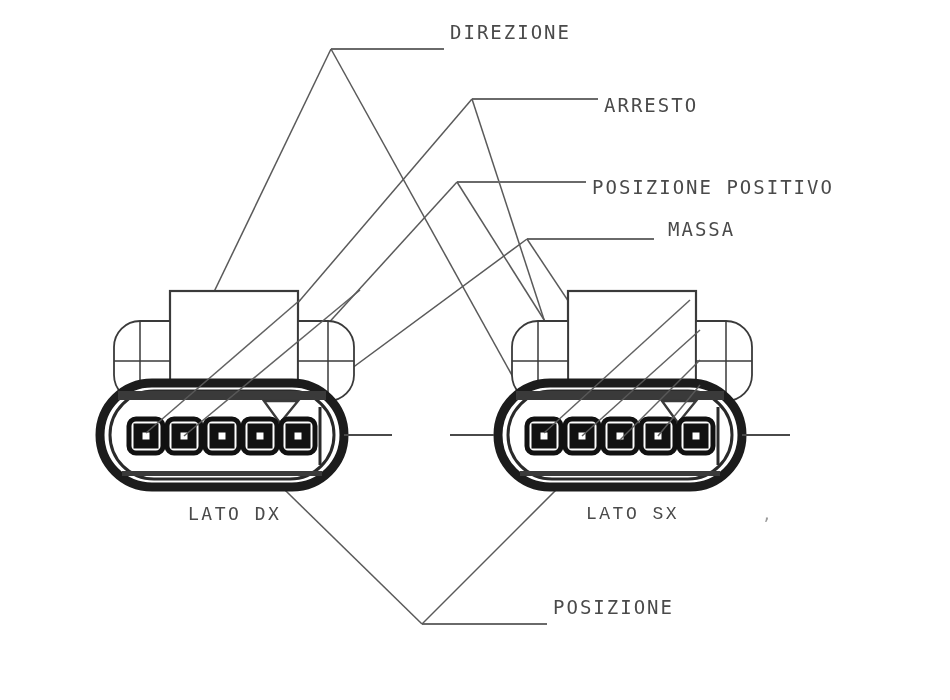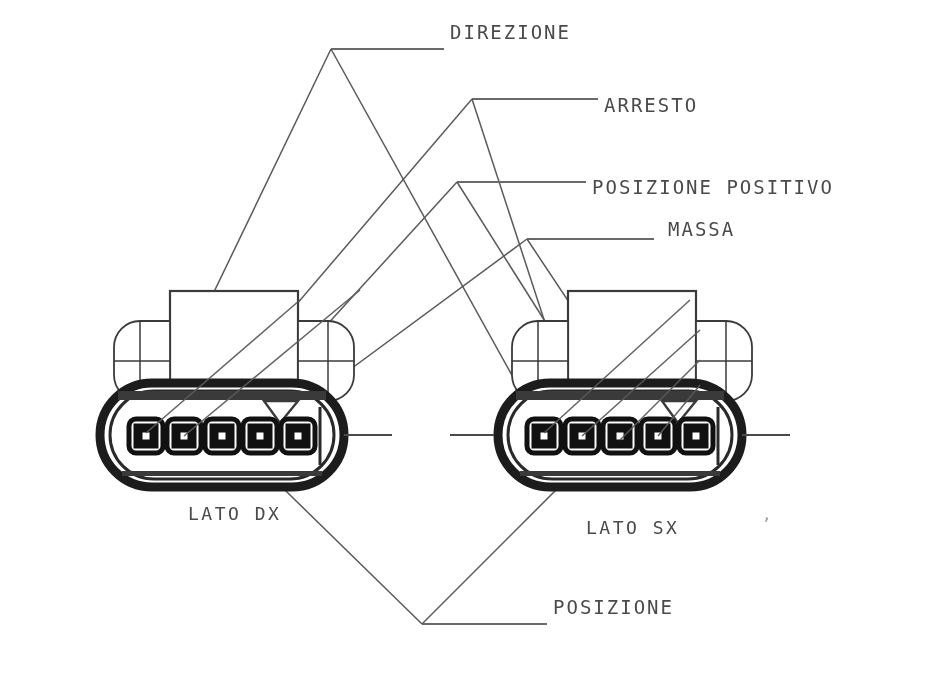--- a/index.html
+++ b/index.html
@@ -178,17 +178,17 @@
   <div class="lbl" style="left:604px; top:80px;margin-top:16px;">ARRESTO</div>
 
   <div class="lbl" style="left:592px; top:178px;">POSIZIONE POSITIVO</div>
 
   <div class="lbl" style="left:660px; top:220px;padding-left:8px;">MASSA</div>
 
   <div class="lbl" style="left:553px; top:598px;">POSIZIONE</div>
 
   <div class="lbl lbl-sm" style="left:172px; top:505px;">LATO DX</div>
 
-  <div class="lbl lbl-sm" style="left:570px; top:519px;">LATO SX</div>
+  <div class="lbl lbl-sm" style="left:570px; top:505px;font-family:Liberation Mono, monospace;">LATO SX</div>
 
   <div class="tick" style="left:762px; top:505px;">,</div>
 
 </div>
 
 </body></html>

